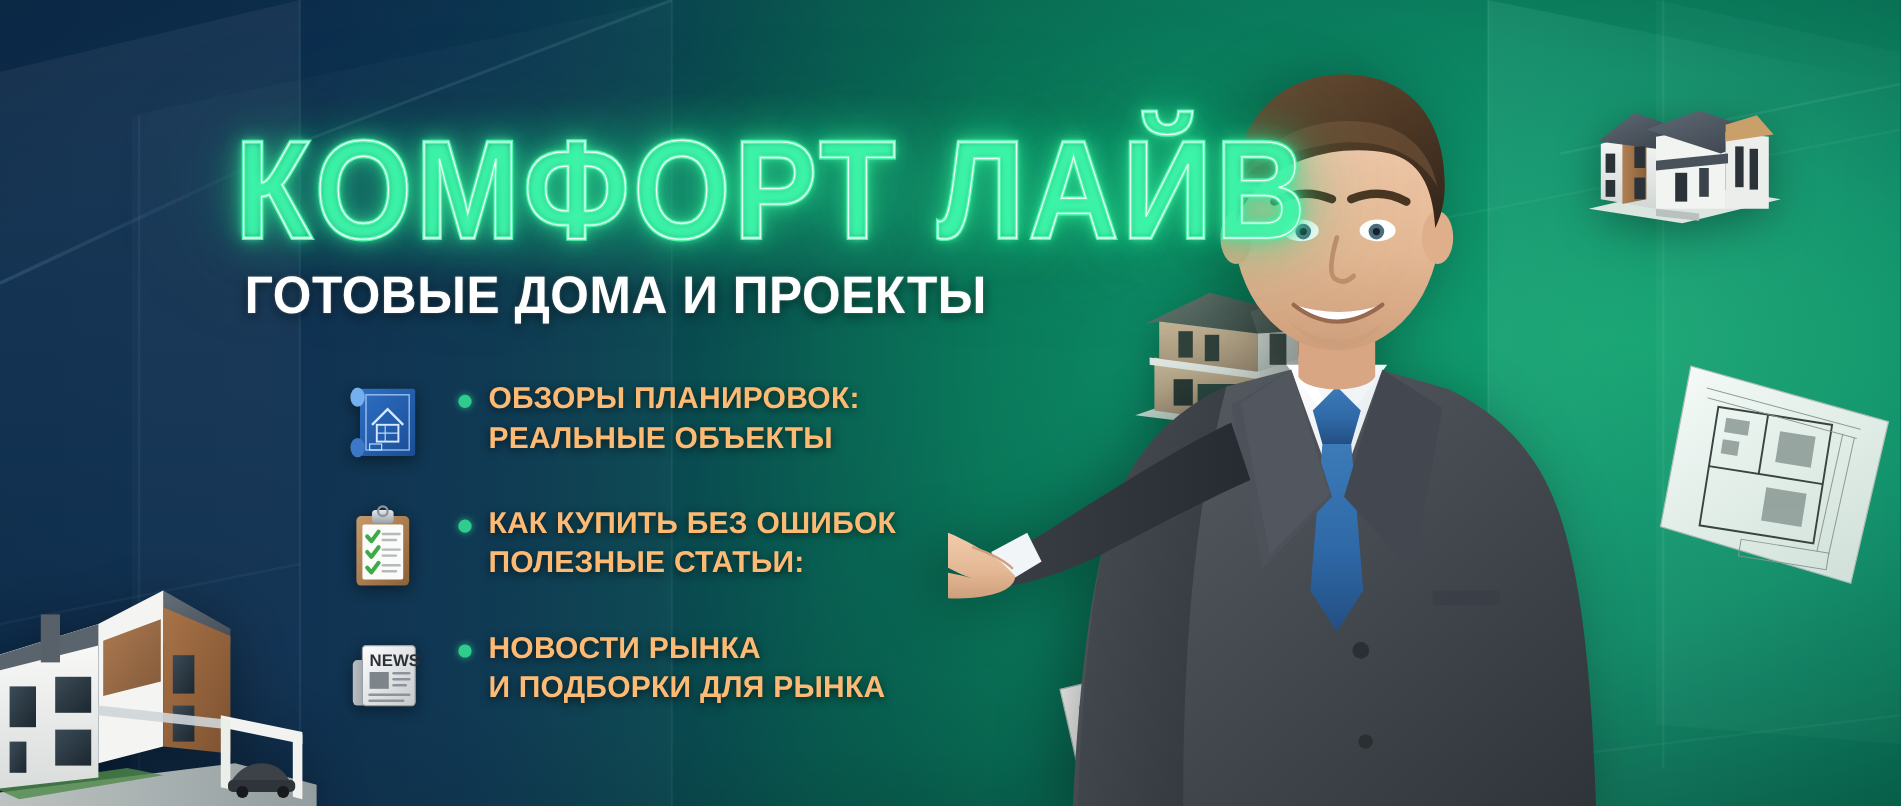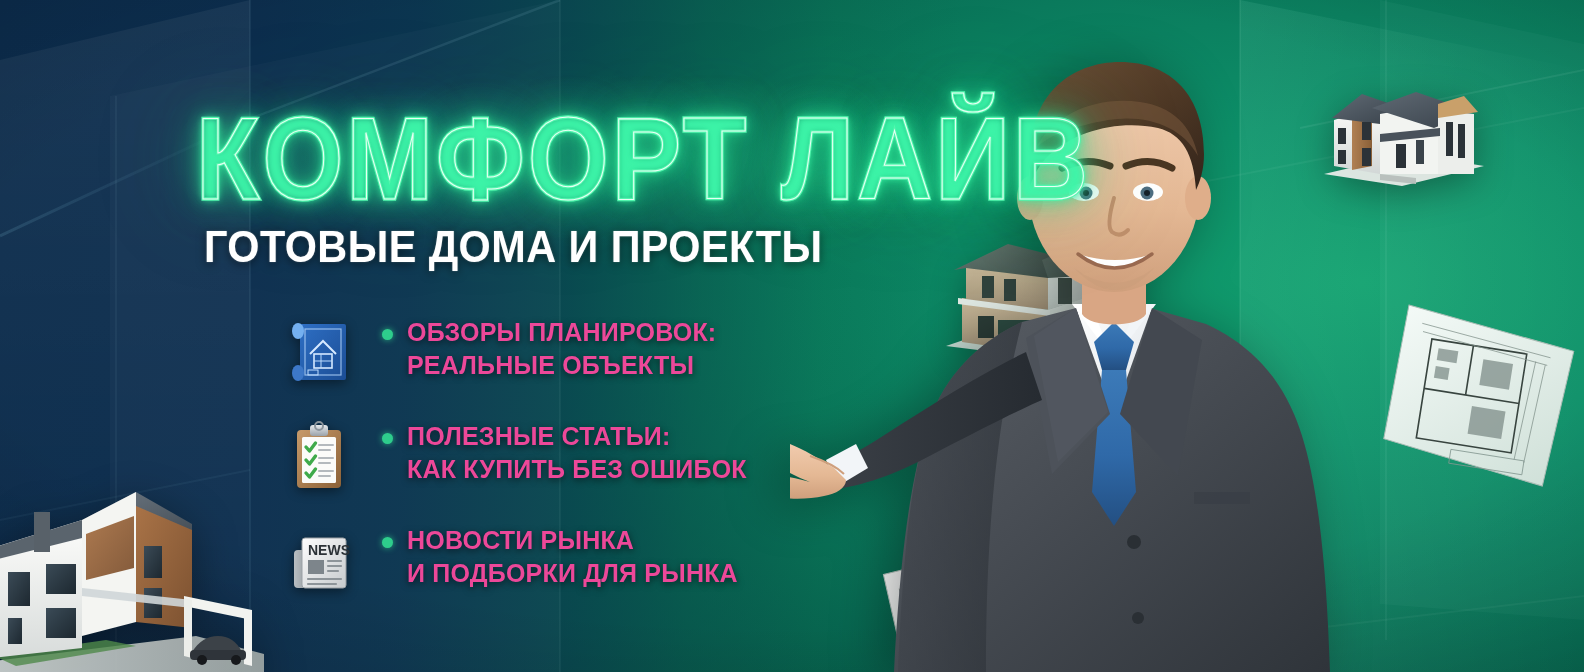--- a/index.html
+++ b/index.html
@@ -120,21 +120,21 @@
     flex:0 0 auto;
     width:11px;height:11px;border-radius:50%;
     background:#2ecd8c;
     margin:13px 14px 0 32px;
     box-shadow:0 0 6px rgba(46,205,140,.8);
   }
   .feat-text{
     font-weight:700;
     font-size:25px;
     line-height:33px;
-    color:#ec4899;
+    color:#fdba74;
     letter-spacing:.2px;
     white-space:nowrap;
     text-shadow:0 2px 7px rgba(0,0,0,.6);
   }
   .feat-text span{display:block;}
 
   
   .obj{position:absolute;}
 
   .house-bl{left:-14px;bottom:-4px;width:278px;height:200px;filter:drop-shadow(0 10px 22px rgba(0,0,0,.4));}
@@ -607,22 +607,22 @@
             <line x1="31" y1="30" x2="42" y2="30"></line>
             <line x1="31" y1="38" x2="45" y2="38"></line>
             <line x1="31" y1="43" x2="42" y2="43"></line>
             <line x1="31" y1="51" x2="45" y2="51"></line>
             <line x1="31" y1="56" x2="42" y2="56"></line>
           </g>
         </svg>
       </div>
       <div class="feat-dot"></div>
       <div class="feat-text">
+        <span>КАК КУПИТЬ БЕЗ ОШИБОК</span>
         <span>ПОЛЕЗНЫЕ СТАТЬИ:</span>
-        <span>КАК КУПИТЬ БЕЗ ОШИБОК</span>
       </div>
     </div>
 
     <div class="feature">
       <div class="feat-icon">
         <svg viewBox="0 0 62 72">
           <defs>
             <linearGradient id="npMain" x1="0" y1="0" x2="1" y2="1">
               <stop offset="0%" stop-color="#fdfdfd"></stop>
                 <stop offset="100%" stop-color="#c6cacd"></stop>

